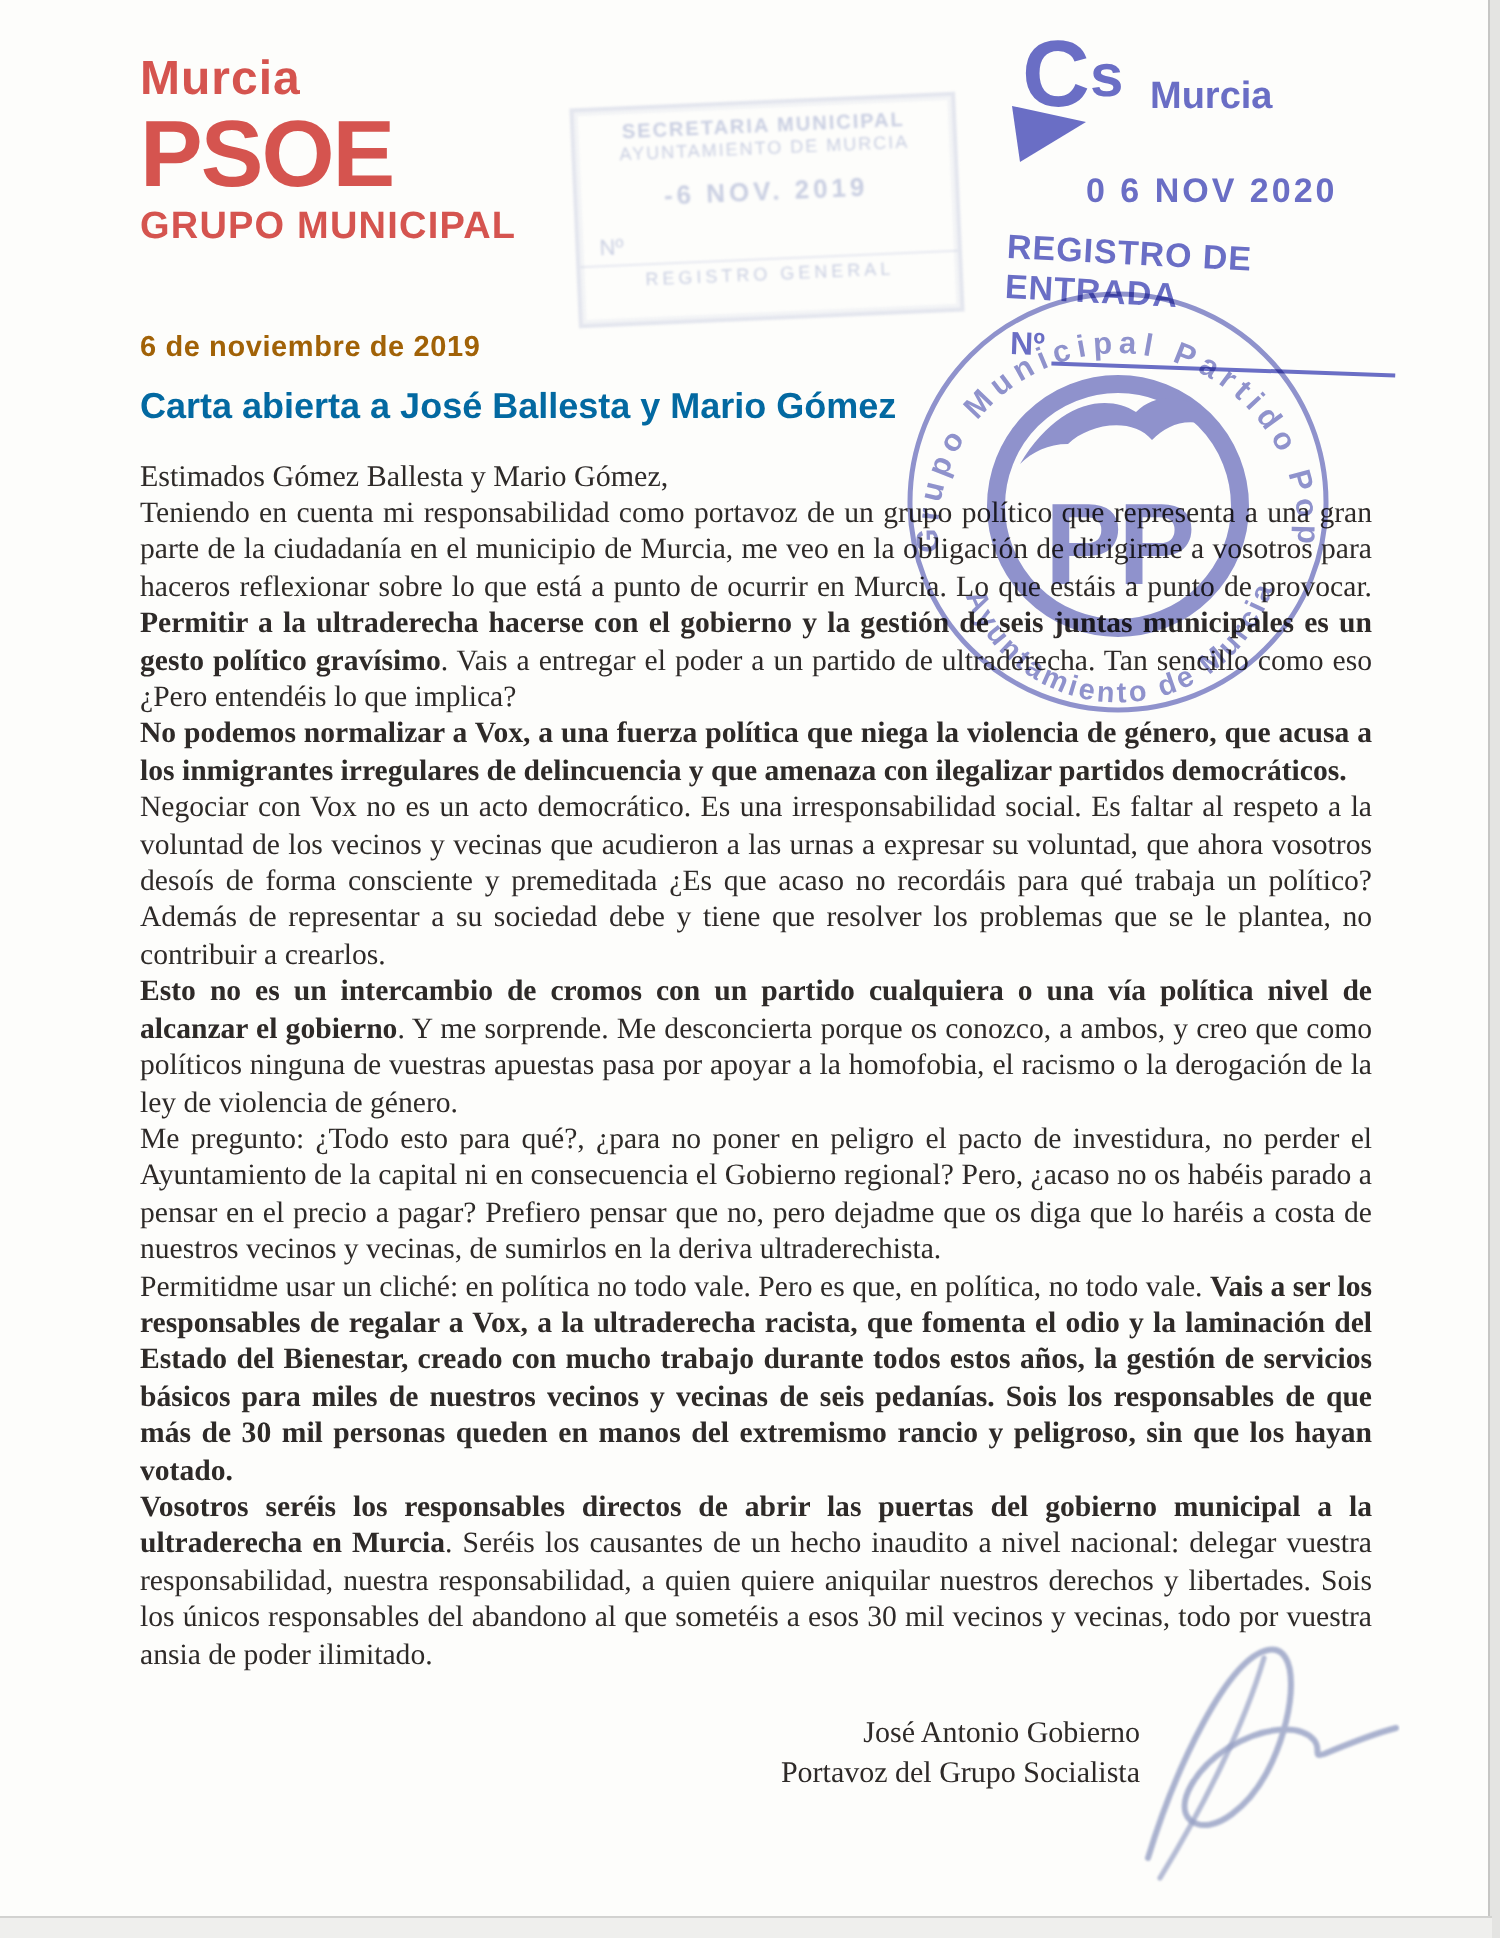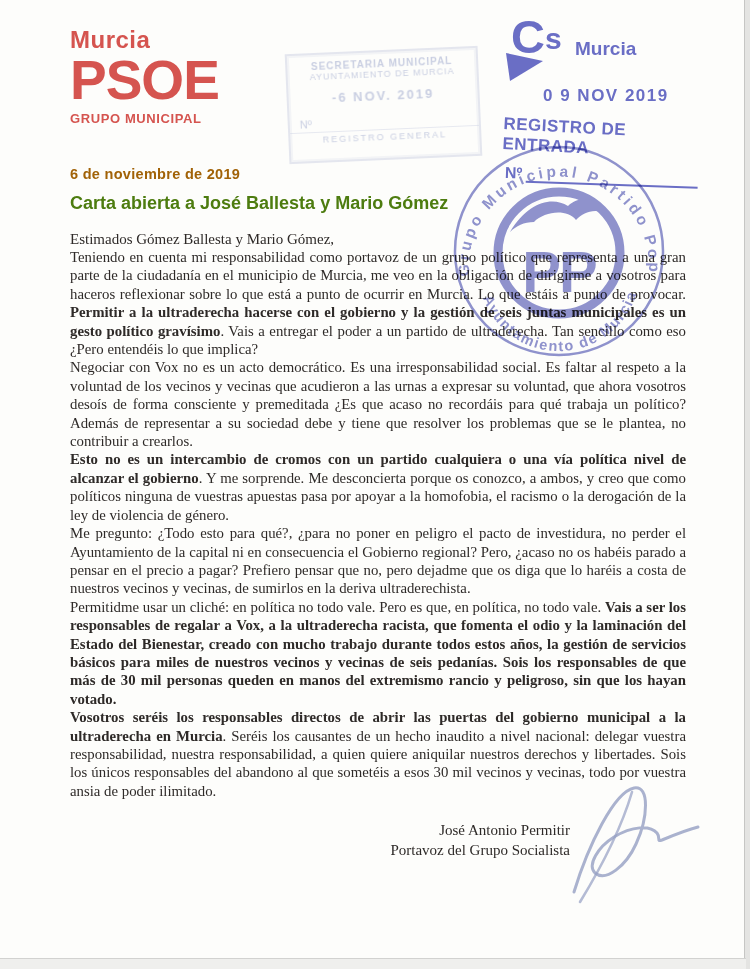--- a/index.html
+++ b/index.html
@@ -16,22 +16,22 @@
   
   .scan-edge-right { position:absolute; left:744px; top:0; width:6px; height:969px;
     background:#e4e4e2; border-left:1px solid #c6c6c4; }
   .scan-edge-bottom { position:absolute; left:0; top:958px; width:746px; height:11px;
     background:#efefed; border-top:1px solid #d2d2d0; }
 
   
   .psoe { position:absolute; left:70px; top:26px; color:#d5544f;
     font-family:"Liberation Sans", sans-serif; font-weight:bold; }
   .psoe-murcia { font-size:24px; letter-spacing:0.5px; }
-  .psoe-main   { font-size:55px; line-height:0.98; letter-spacing:-1px; }
-  .psoe-grupo  { font-size:13px; letter-spacing:0.6px; margin-top:3px; }
+  .psoe-main   { font-size:47px; line-height:0.98; letter-spacing:-1px; }
+  .psoe-grupo  { font-size:19px; letter-spacing:0.6px; margin-top:3px; }
 
   
   .muni-stamp { position:absolute; left:287px; top:50px; width:193px; height:110px;
     transform:rotate(-2.5deg);
     border:2px solid rgba(150,160,200,0.45);
     box-shadow:inset 0 0 0 2px rgba(150,160,200,0.18);
     color:#9fa9cd; opacity:0.55; filter:blur(0.5px);
     font-family:"Liberation Sans", sans-serif; text-align:center;
     padding-top:6px; }
   .muni-l1 { font-size:10px; font-weight:bold; letter-spacing:1px; }
@@ -60,21 +60,21 @@
   
   .pp-stamp { position:absolute; left:448px; top:140px; width:222px; height:222px;
     opacity:0.85; mix-blend-mode:multiply; filter:blur(0.3px); z-index:5; }
   .pp-stamp text { fill:#7c80c8; font-family:"Liberation Sans", sans-serif; font-weight:bold; }
 
   
   .letter { position:absolute; left:70px; top:166px; width:616px; }
   .letter-date { font-family:"Liberation Sans", sans-serif; font-weight:bold;
     font-size:14.5px; color:#a16207; letter-spacing:0.3px; }
   .letter-title { font-family:"Liberation Sans", sans-serif; font-weight:bold;
-    font-size:18px; color:#4d7c0f; margin-top:11px; }
+    font-size:18px; color:#0369a1; margin-top:11px; }
   .salutation { font-size:15px; margin-top:17px; }
   .para { font-size:14.8px; line-height:18.4px; text-align:justify; }
   .b { font-weight:bold; }
 
   
   .sig-block { position:relative; margin-top:20px; }
   .sig-text { text-align:right; padding-right:116px; font-size:15px; line-height:20px; }
   .sig-scribble { position:absolute; right:-14px; top:-46px; width:140px; height:140px; }
 </style>
 </head>
@@ -98,21 +98,21 @@
 
   <div class="cs-stamp">
     <div class="cs-logo-row">
       <span class="cs-c">C</span>
       <span class="cs-s">s</span>
       <svg class="cs-tri" width="40" height="30" viewBox="0 0 40 30">
         <polygon points="1,1 38,9 5,29" fill="#6a6ec5"></polygon>
       </svg>
       <span class="cs-region">Murcia</span>
     </div>
-    <div class="cs-date">0 9 NOV 2019</div>
+    <div class="cs-date">0 6 NOV 2020</div>
     <div class="cs-registro">REGISTRO DE ENTRADA</div>
     <div class="cs-no-row">
       <span>Nº</span>
       <span class="cs-no-line"></span>
     </div>
   </div>
 
   <svg class="pp-stamp" viewBox="0 0 222 222">
     <defs>
       <path id="arcTop" d="M 22 140 A 90 90 0 1 1 200 140" fill="none"></path>
@@ -130,34 +130,35 @@
     <text x="111" y="152" font-size="58" text-anchor="middle" letter-spacing="-2">PP</text>
   </svg>
 
   <div class="letter">
     <div class="letter-date">6 de noviembre de 2019</div>
     <div class="letter-title">Carta abierta a José Ballesta y Mario Gómez</div>
     <div class="salutation">Estimados Gómez Ballesta y Mario Gómez,</div>
 
     <p class="para"><span>Teniendo en cuenta mi responsabilidad como portavoz de un grupo político que representa a una gran parte de la ciudadanía en el municipio de Murcia, me veo en la obligación de dirigirme a vosotros para haceros reflexionar sobre lo que está a punto de ocurrir en Murcia. Lo que estáis a punto de provocar. </span><span class="b">Permitir a la ultraderecha hacerse con el gobierno y la gestión de seis juntas municipales es un gesto político gravísimo</span><span>. Vais a entregar el poder a un partido de ultraderecha. Tan sencillo como eso ¿Pero entendéis lo que implica?</span></p>
 
+    <p class="para"><span class="b">No podemos normalizar a Vox, a una fuerza política que niega la violencia de género, que acusa a los inmigrantes irregulares de delincuencia y que amenaza con ilegalizar partidos democráticos.</span></p>
 
     <p class="para"><span>Negociar con Vox no es un acto democrático. Es una irresponsabilidad social. Es faltar al respeto a la voluntad de los vecinos y vecinas que acudieron a las urnas a expresar su voluntad, que ahora vosotros desoís de forma consciente y premeditada ¿Es que acaso no recordáis para qué trabaja un político? Además de representar a su sociedad debe y tiene que resolver los problemas que se le plantea, no contribuir a crearlos.</span></p>
 
     <p class="para"><span class="b">Esto no es un intercambio de cromos con un partido cualquiera o una vía política nivel de alcanzar el gobierno</span><span>. Y me sorprende. Me desconcierta porque os conozco, a ambos, y creo que como políticos ninguna de vuestras apuestas pasa por apoyar a la homofobia, el racismo o la derogación de la ley de violencia de género.</span></p>
 
     <p class="para"><span>Me pregunto: ¿Todo esto para qué?, ¿para no poner en peligro el pacto de investidura, no perder el Ayuntamiento de la capital ni en consecuencia el Gobierno regional? Pero, ¿acaso no os habéis parado a pensar en el precio a pagar? Prefiero pensar que no, pero dejadme que os diga que lo haréis a costa de nuestros vecinos y vecinas, de sumirlos en la deriva ultraderechista.</span></p>
 
     <p class="para"><span>Permitidme usar un cliché: en política no todo vale. Pero es que, en política, no todo vale. </span><span class="b">Vais a ser los responsables de regalar a Vox, a la ultraderecha racista, que fomenta el odio y la laminación del Estado del Bienestar, creado con mucho trabajo durante todos estos años, la gestión de servicios básicos para miles de nuestros vecinos y vecinas de seis pedanías. Sois los responsables de que más de 30 mil personas queden en manos del extremismo rancio y peligroso, sin que los hayan votado.</span></p>
 
     <p class="para"><span class="b">Vosotros seréis los responsables directos de abrir las puertas del gobierno municipal a la ultraderecha en Murcia</span><span>. Seréis los causantes de un hecho inaudito a nivel nacional: delegar vuestra responsabilidad, nuestra responsabilidad, a quien quiere aniquilar nuestros derechos y libertades. Sois los únicos responsables del abandono al que sometéis a esos 30 mil vecinos y vecinas, todo por vuestra ansia de poder ilimitado.</span></p>
 
     <div class="sig-block">
       <div class="sig-text">
-        <div>José Antonio Permitir</div>
+        <div>José Antonio Gobierno</div>
         <div>Portavoz del Grupo Socialista</div>
       </div>
       <svg class="sig-scribble" viewBox="0 0 140 140">
         <path d="M14 118 C 28 72, 54 18, 74 14 C 90 11, 88 44, 76 70 C 66 92, 46 108, 35 99 C 27 91, 38 73, 54 63 C 72 52, 90 51, 97 59 C 101 64, 96 68, 102 66 C 114 61, 126 56, 138 53" fill="none" stroke="#96a0c4" stroke-width="3" stroke-linecap="round" opacity="0.8" filter="blur(0.5px)"></path>
         <path d="M72 18 C 62 52, 42 92, 20 128" fill="none" stroke="#96a0c4" stroke-width="2.6" stroke-linecap="round" opacity="0.7" filter="blur(0.5px)"></path>
       </svg>
     </div>
   </div>
 
   <div class="scan-edge-right"></div>

